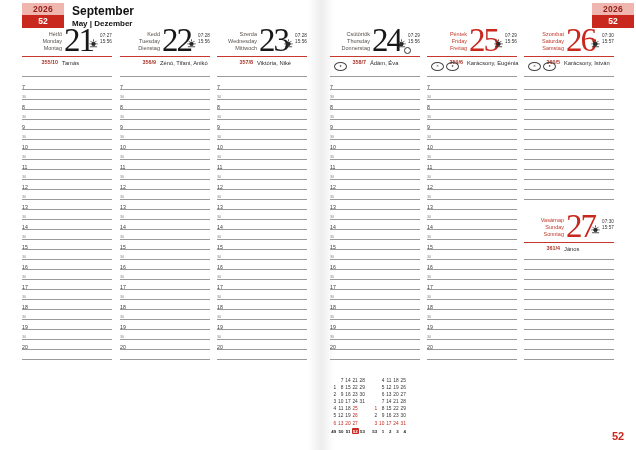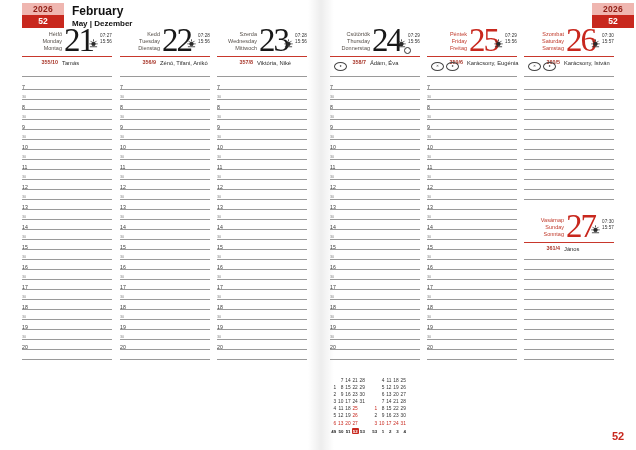--- a/index.html
+++ b/index.html
@@ -60,21 +60,21 @@
 </head>
 <body>
 
 <div class="sheet">
   <div class="gutter"></div>
 
   <div class="corner-box cb-left">
     <div class="yb-year">2026</div>
     <div class="yb-week">52</div>
   </div>
-  <div class="month-title">February</div>
+  <div class="month-title">September</div>
   <div class="month-sub">May | Dezember</div>
   <div class="corner-box cb-right">
     <div class="yb-year">2026</div>
     <div class="yb-week">52</div>
   </div>
 
   <div class="col" style="left:22px">
     <div class="day-header">
       <div class="daynames">
         <div>Hétfő</div>

